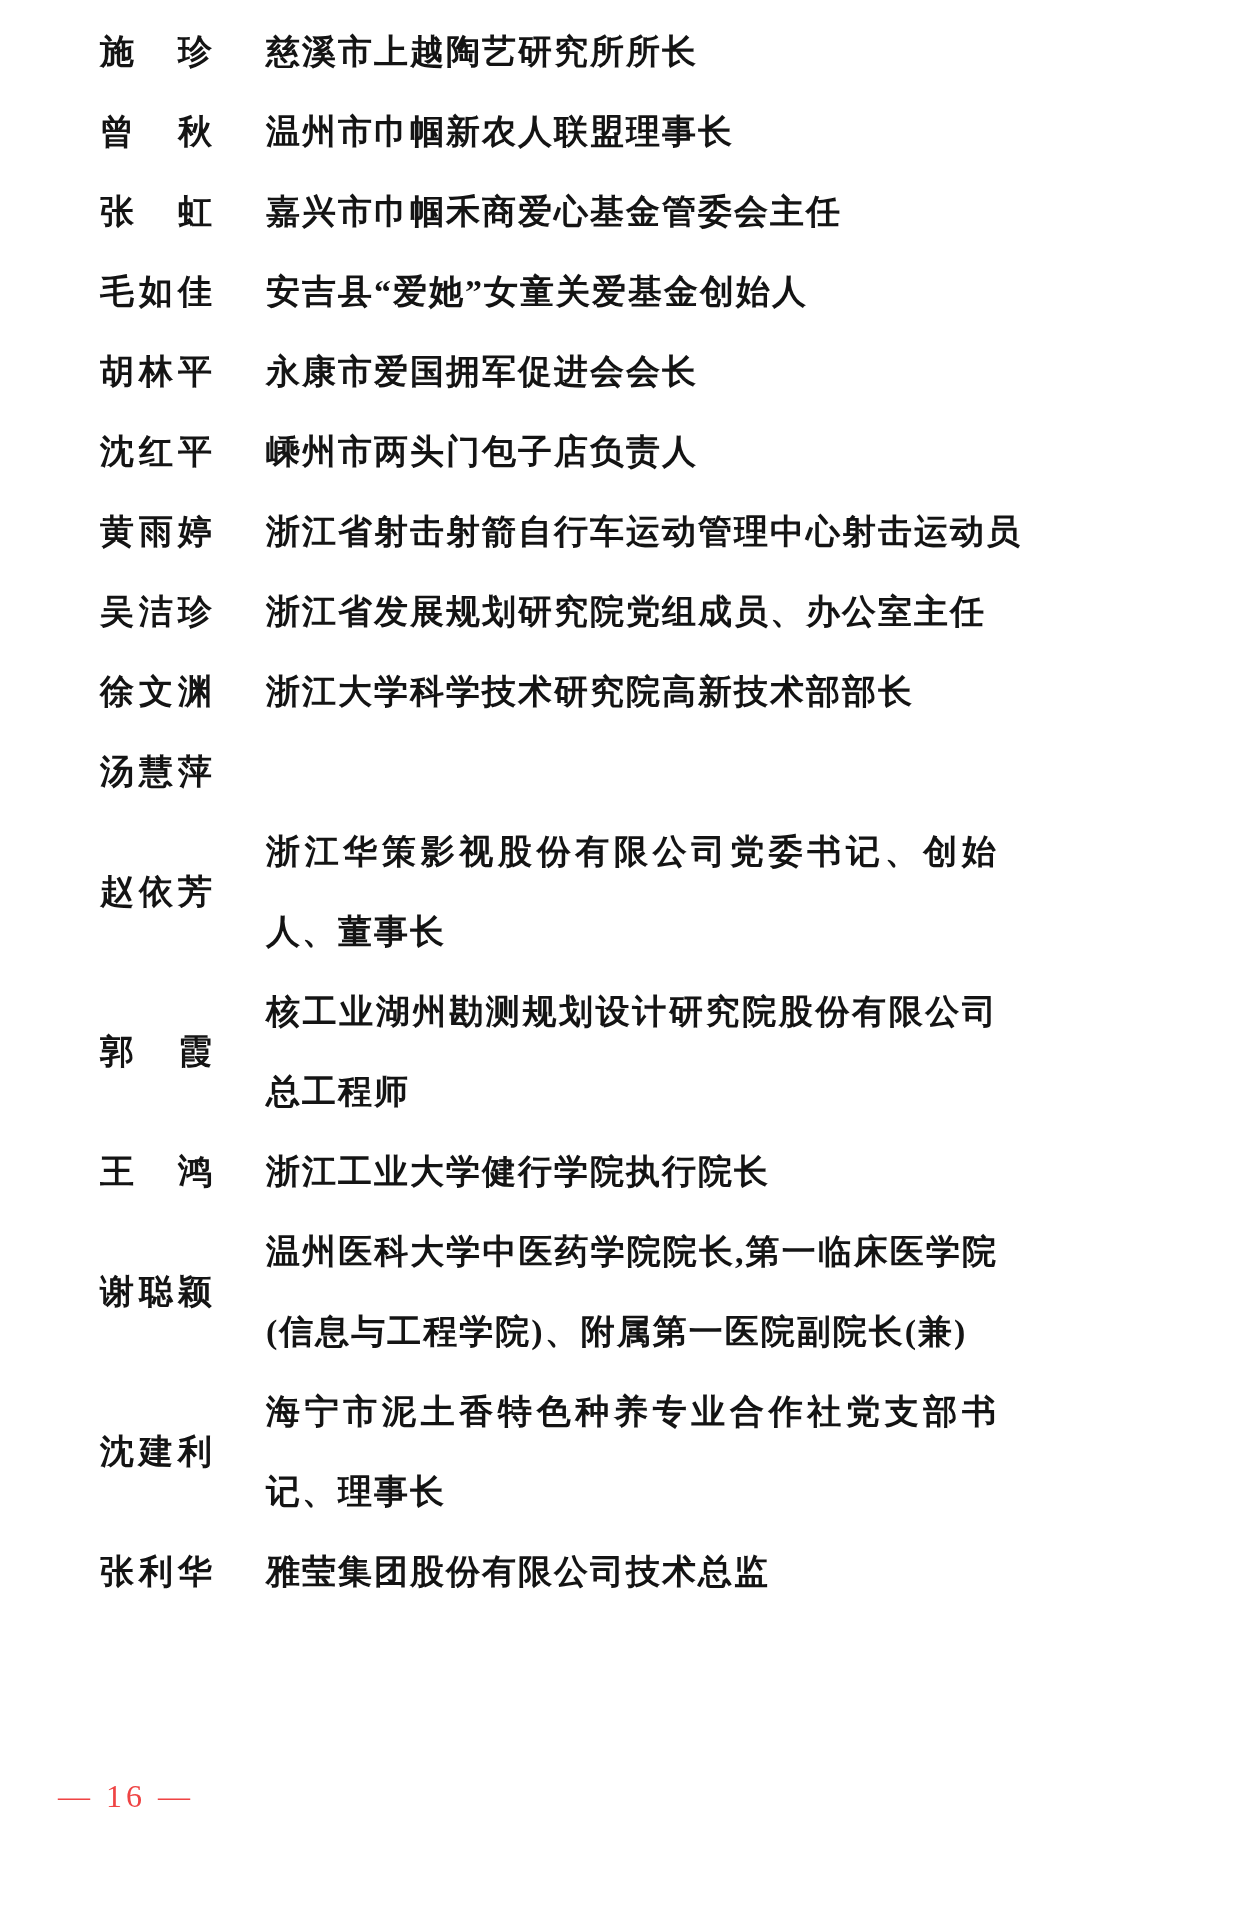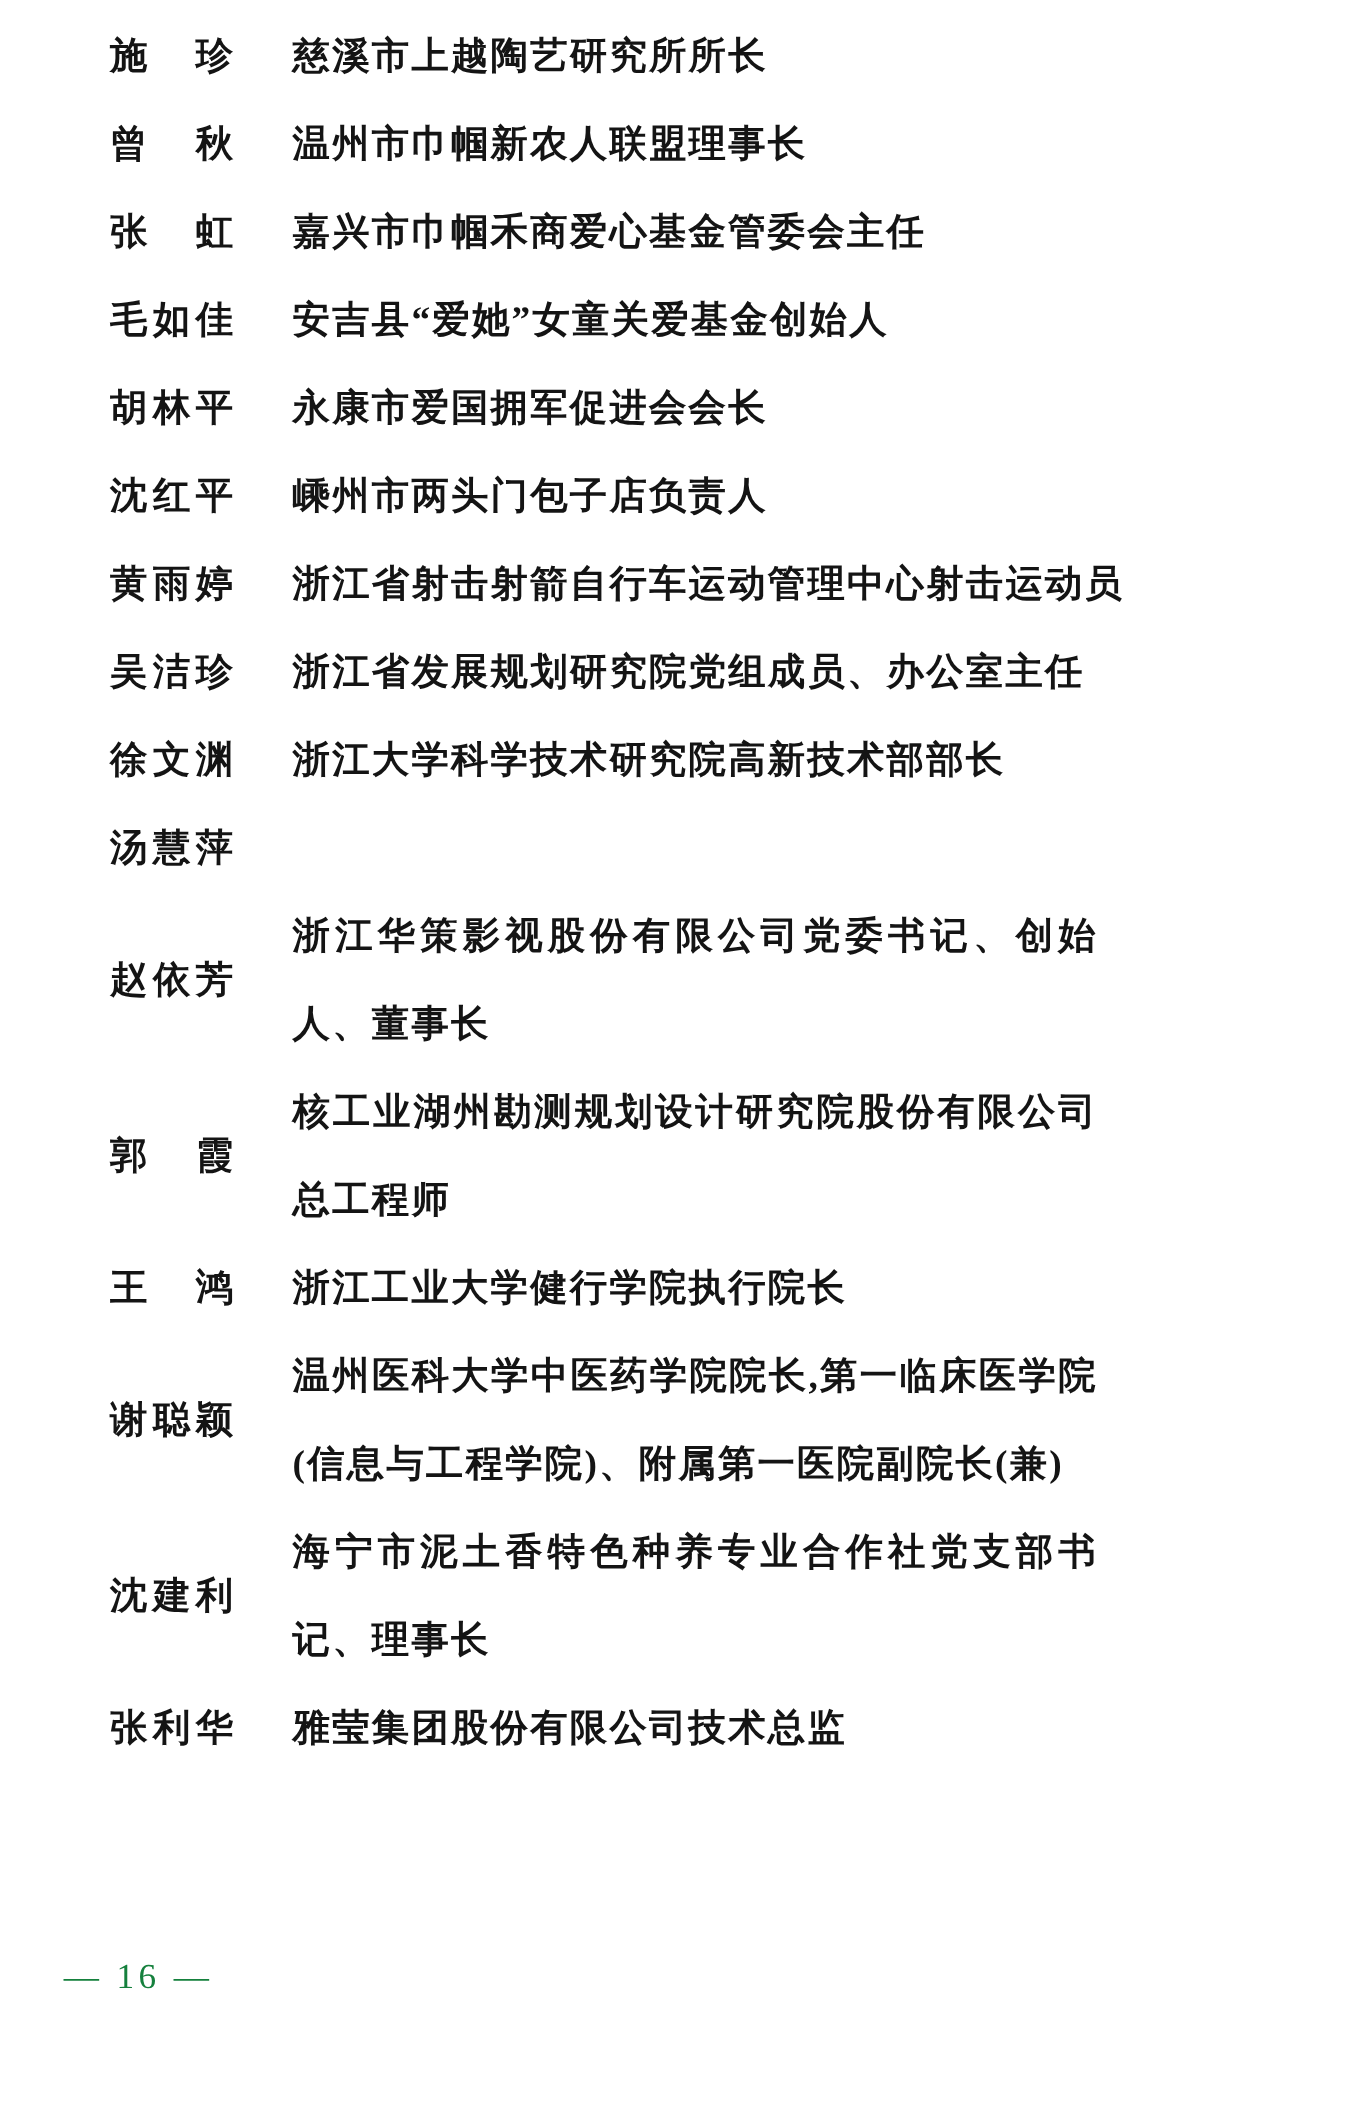--- a/index.html
+++ b/index.html
@@ -55,21 +55,21 @@
     text-align-last: justify;
     white-space: normal;
   }
   .pager {
     position: absolute;
     left: 58px;
     top: 1766px;
     font-size: 32px;
     line-height: 60px;
     letter-spacing: 4px;
-    color: #15803d;
+    color: #ef4444;
   }
 </style>
 </head>
 <body>
 
 <div class="page">
   <div class="content">
       <div class="row">
         <div class="name-cell">施 珍</div>
         <div class="col-gap"></div>

